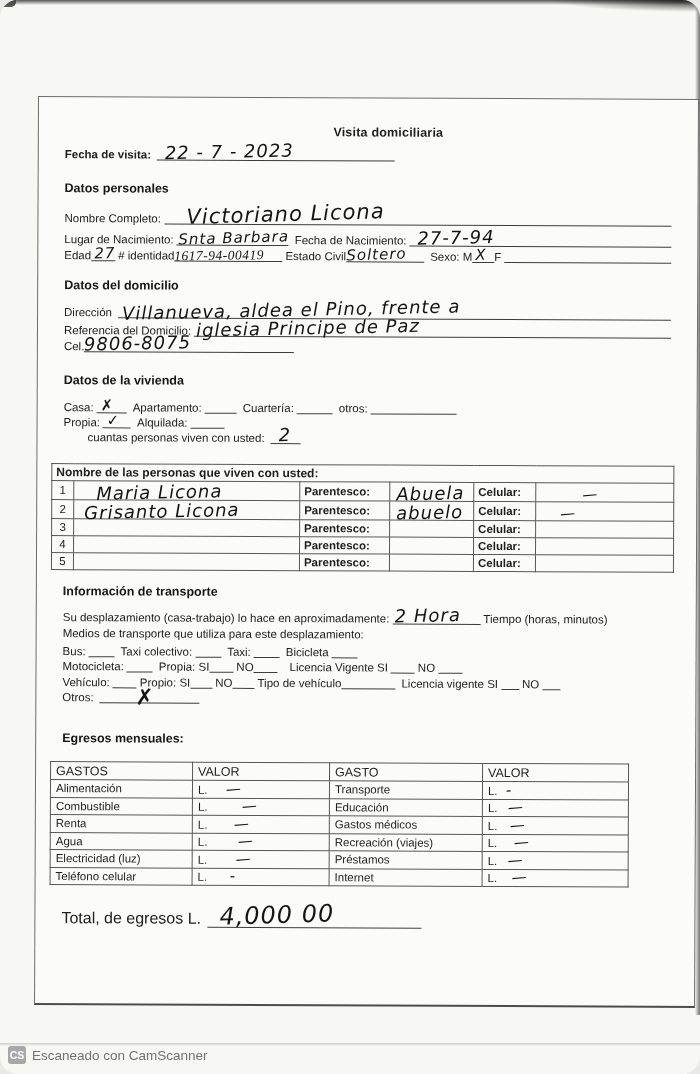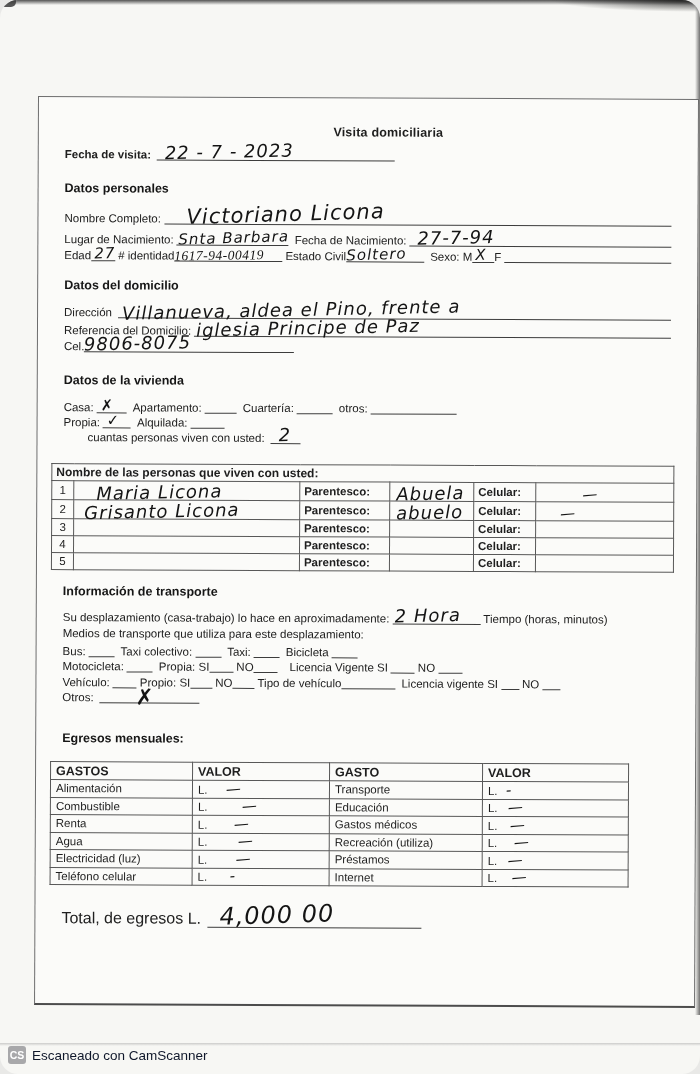--- a/index.html
+++ b/index.html
@@ -48,30 +48,30 @@
   .ptable { position:absolute; left:14px; top:366px; width:622px; }
   .ptable td, .ptable th { border:1.2px solid #585858; font-size:11.5px; padding:0 4px; height:17px; overflow:visible; }
   .ptable .thead { font-weight:bold; font-size:12px; text-align:left; }
   .ptable .num { text-align:center; padding:0 1px; }
   .ptable .flabel { font-weight:bold; }
   .pname .hw { position:relative; top:2px; left:18px; }
   .pval .hw { position:relative; top:2px; left:2px; }
 
   .etable { position:absolute; left:14px; top:664px; width:578px; }
   .etable td, .etable th { border:1.2px solid #585858; font-size:11.5px; padding:0 5px; height:17.5px; }
-  .etable th { font-weight:bold; font-size:12.5px; text-align:left; height:18px; }
+  .etable th { font-weight:normal; font-size:12.5px; text-align:left; height:18px; }
 
   .title-wrap { position:absolute; left:0; right:0; top:24px; text-align:center; }
   .title { font-size:12.5px; font-weight:bold; margin-left:40px; letter-spacing:.2px; }
 
   
   .footer { position:absolute; left:8px; top:1046px; display:flex; align-items:center; }
   .cs-badge { width:18px; height:18px; background:#a8a8aa; color:#ffffff; border-radius:3px;
     font-size:10.5px; font-weight:bold; display:flex; align-items:center; justify-content:center; }
-  .cs-text { margin-left:6px; font-size:13.5px; color:#0f172a; }
+  .cs-text { margin-left:6px; font-size:13.5px; color:#737373; }
 </style>
 </head>
 <body>
 
 <div class="scan">
   <div class="edge-top"></div>
   <div class="corner-tl"></div>
   <div class="corner-tr"></div>
   <div class="edge-right"></div>
   <div class="page-bottom-edge"></div>
@@ -328,21 +328,21 @@
       </tr>
       <tr>
         <td>Renta</td>
         <td><span>L.</span><span class="hw dash" style="margin-left:26px;">—</span></td>
         <td>Gastos médicos</td>
         <td><span>L.</span><span class="hw dash" style="margin-left:12px;">—</span></td>
       </tr>
       <tr>
         <td>Agua</td>
         <td><span>L.</span><span class="hw dash" style="margin-left:30px;">—</span></td>
-        <td>Recreación (utiliza)</td>
+        <td>Recreación (viajes)</td>
         <td><span>L.</span><span class="hw dash" style="margin-left:16px;">—</span></td>
       </tr>
       <tr>
         <td>Electricidad (luz)</td>
         <td><span>L.</span><span class="hw dash" style="margin-left:28px;">—</span></td>
         <td>Préstamos</td>
         <td><span>L.</span><span class="hw dash" style="margin-left:10px;">—</span></td>
       </tr>
       <tr>
         <td>Teléfono celular</td>

